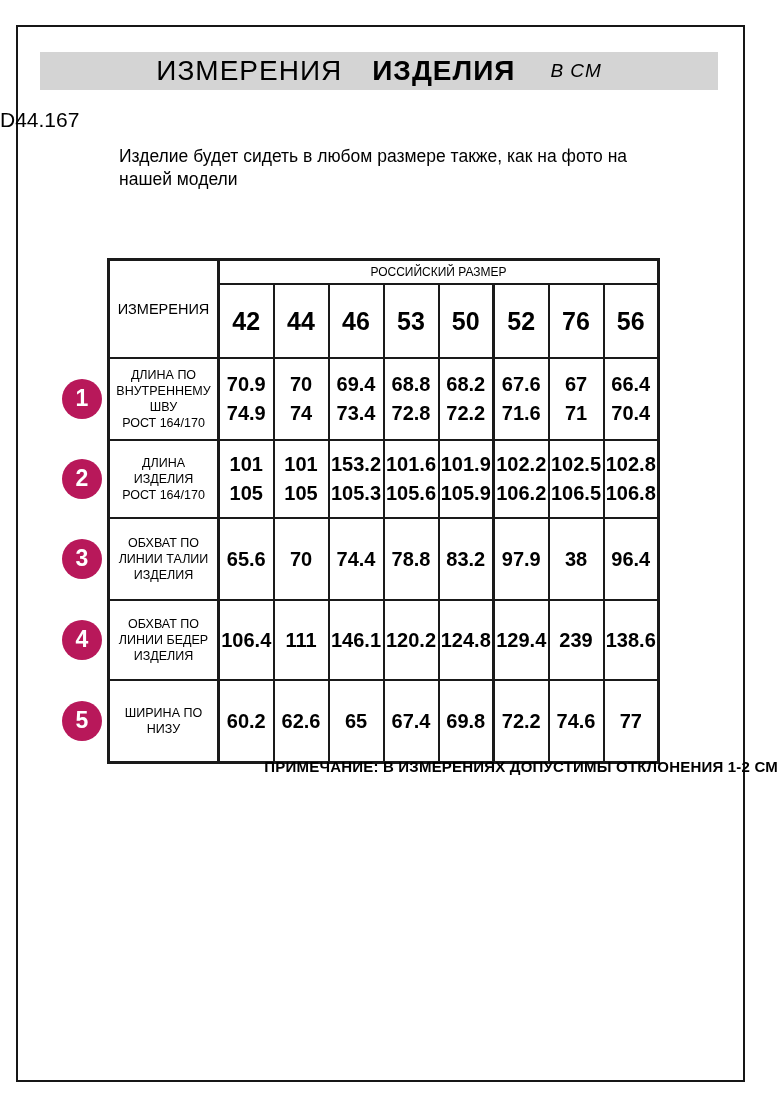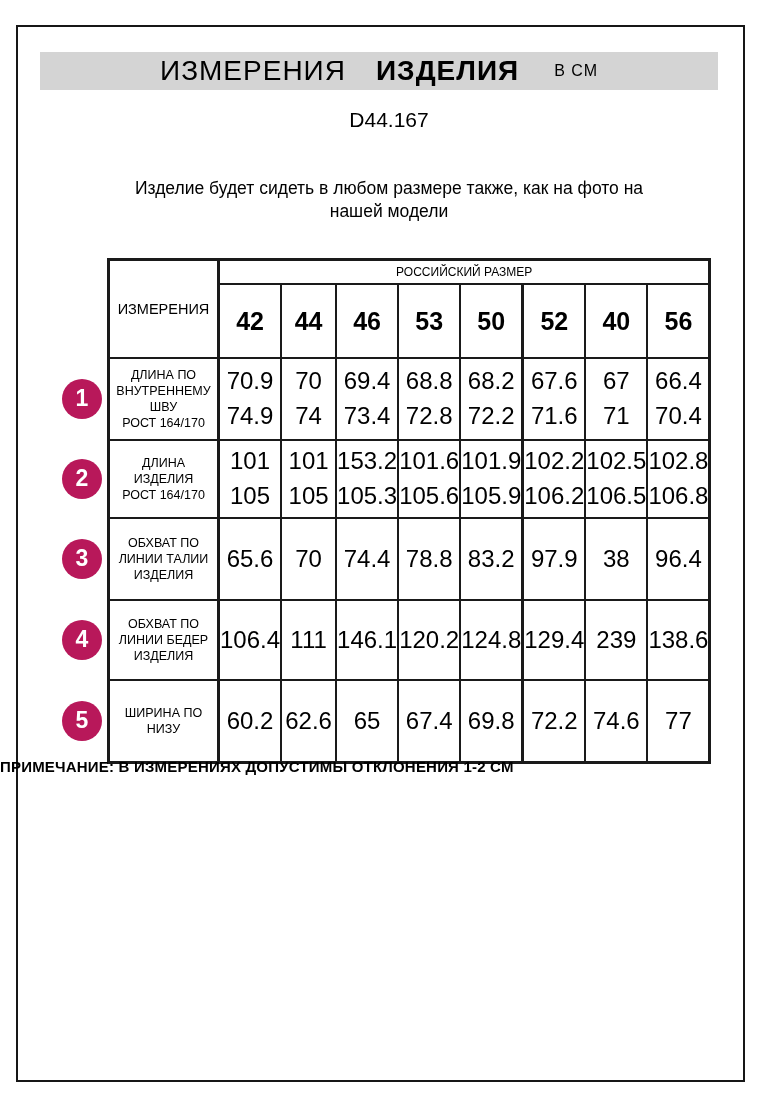--- a/index.html
+++ b/index.html
@@ -10,52 +10,52 @@
   .frame{
     position:absolute;left:16px;top:25px;width:725px;height:1053px;
     border:2px solid #161616;background:#fff;
   }
   .banner{
     position:absolute;left:40px;top:52px;width:678px;height:38px;
     background:#d4d4d4;display:flex;align-items:center;justify-content:center;
   }
   .banner .t1{font-size:28px;font-weight:400;letter-spacing:1px;}
   .banner .t2{font-size:28px;font-weight:700;letter-spacing:1px;margin-left:30px;}
-  .banner .t3{font-size:16px;font-weight:400;margin-left:35px;letter-spacing:1px;}
+  .banner .t3{font-size:19px;font-weight:400;margin-left:35px;letter-spacing:1px;font-style:italic;}
   .code{
-    position:absolute;left:0;top:108px;width:778px;text-align:center;
+    position:absolute;left:0;top:108px;width:778px;text-align:left;
     font-size:21px;font-weight:400;
   }
   .subtitle{
-    position:absolute;left:119px;top:145px;width:540px;text-align:center;
-    font-size:17.5px;line-height:1.32;font-weight:400;margin-top:32px;
+    position:absolute;left:119px;top:145px;width:540px;
+    font-size:17.5px;line-height:1.32;font-weight:400;
   }
   .note{
-    position:absolute;left:0;top:758px;width:778px;text-align:left;
+    position:absolute;left:0;top:758px;width:778px;text-align:right;
     font-size:15px;font-weight:700;letter-spacing:0.2px;
   }
   .tablewrap{position:absolute;left:107px;top:258px;}
   table.size-table{
     border-collapse:collapse;table-layout:fixed;
     border:3px solid #1a1a1a;
   }
   table.size-table th, table.size-table td{
     border:2px solid #1a1a1a;text-align:center;vertical-align:middle;
     padding:0;
   }
   col.c-label{width:110px;}
   col.c-size{width:55px;}
   .group-h{height:22px;font-size:12px;font-weight:400;}
   .corner-h{font-size:14.5px;font-weight:400;}
   th.size{height:72px;font-size:25px;font-weight:700;}
   td.lbl{
     font-size:12.5px;font-weight:400;white-space:pre-line;line-height:1.3;
     position:relative;
   }
-  td.val{font-size:24px;font-weight:400;white-space:pre-line;line-height:1.45;}
+  td.val{font-size:20px;font-weight:700;white-space:pre-line;line-height:1.45;}
   
   .thick-l{border-left:3px solid #1a1a1a !important;}
   tr.r0 td{height:80px;}
   tr.r1 td{height:76px;}
   tr.r2 td{height:80px;}
   tr.r3 td{height:78px;}
   tr.r4 td{height:80px;}
   .badge{
     position:absolute;left:-48px;top:50%;transform:translateY(-50%);
     width:40px;height:40px;border-radius:50%;
@@ -96,21 +96,21 @@
         <th class="corner-h" rowspan="2">ИЗМЕРЕНИЯ</th>
         <th class="group-h thick-l" colspan="8">РОССИЙСКИЙ РАЗМЕР</th>
       </tr>
       <tr id="size-row">
           <th class="size thick-l">42</th>
           <th class="size">44</th>
           <th class="size">46</th>
           <th class="size">53</th>
           <th class="size">50</th>
           <th class="size thick-l">52</th>
-          <th class="size">40</th>
+          <th class="size">76</th>
           <th class="size">56</th>
         </tr>
     </thead>
     <tbody id="table-body">
         <tr class="r0">
           <td class="lbl"><span class="badge" style="background:#b8185a">1</span>ДЛИНА ПО
 ВНУТРЕННЕМУ
 ШВУ
 РОСТ 164/170</td>
           <td class="val thick-l">70.9

